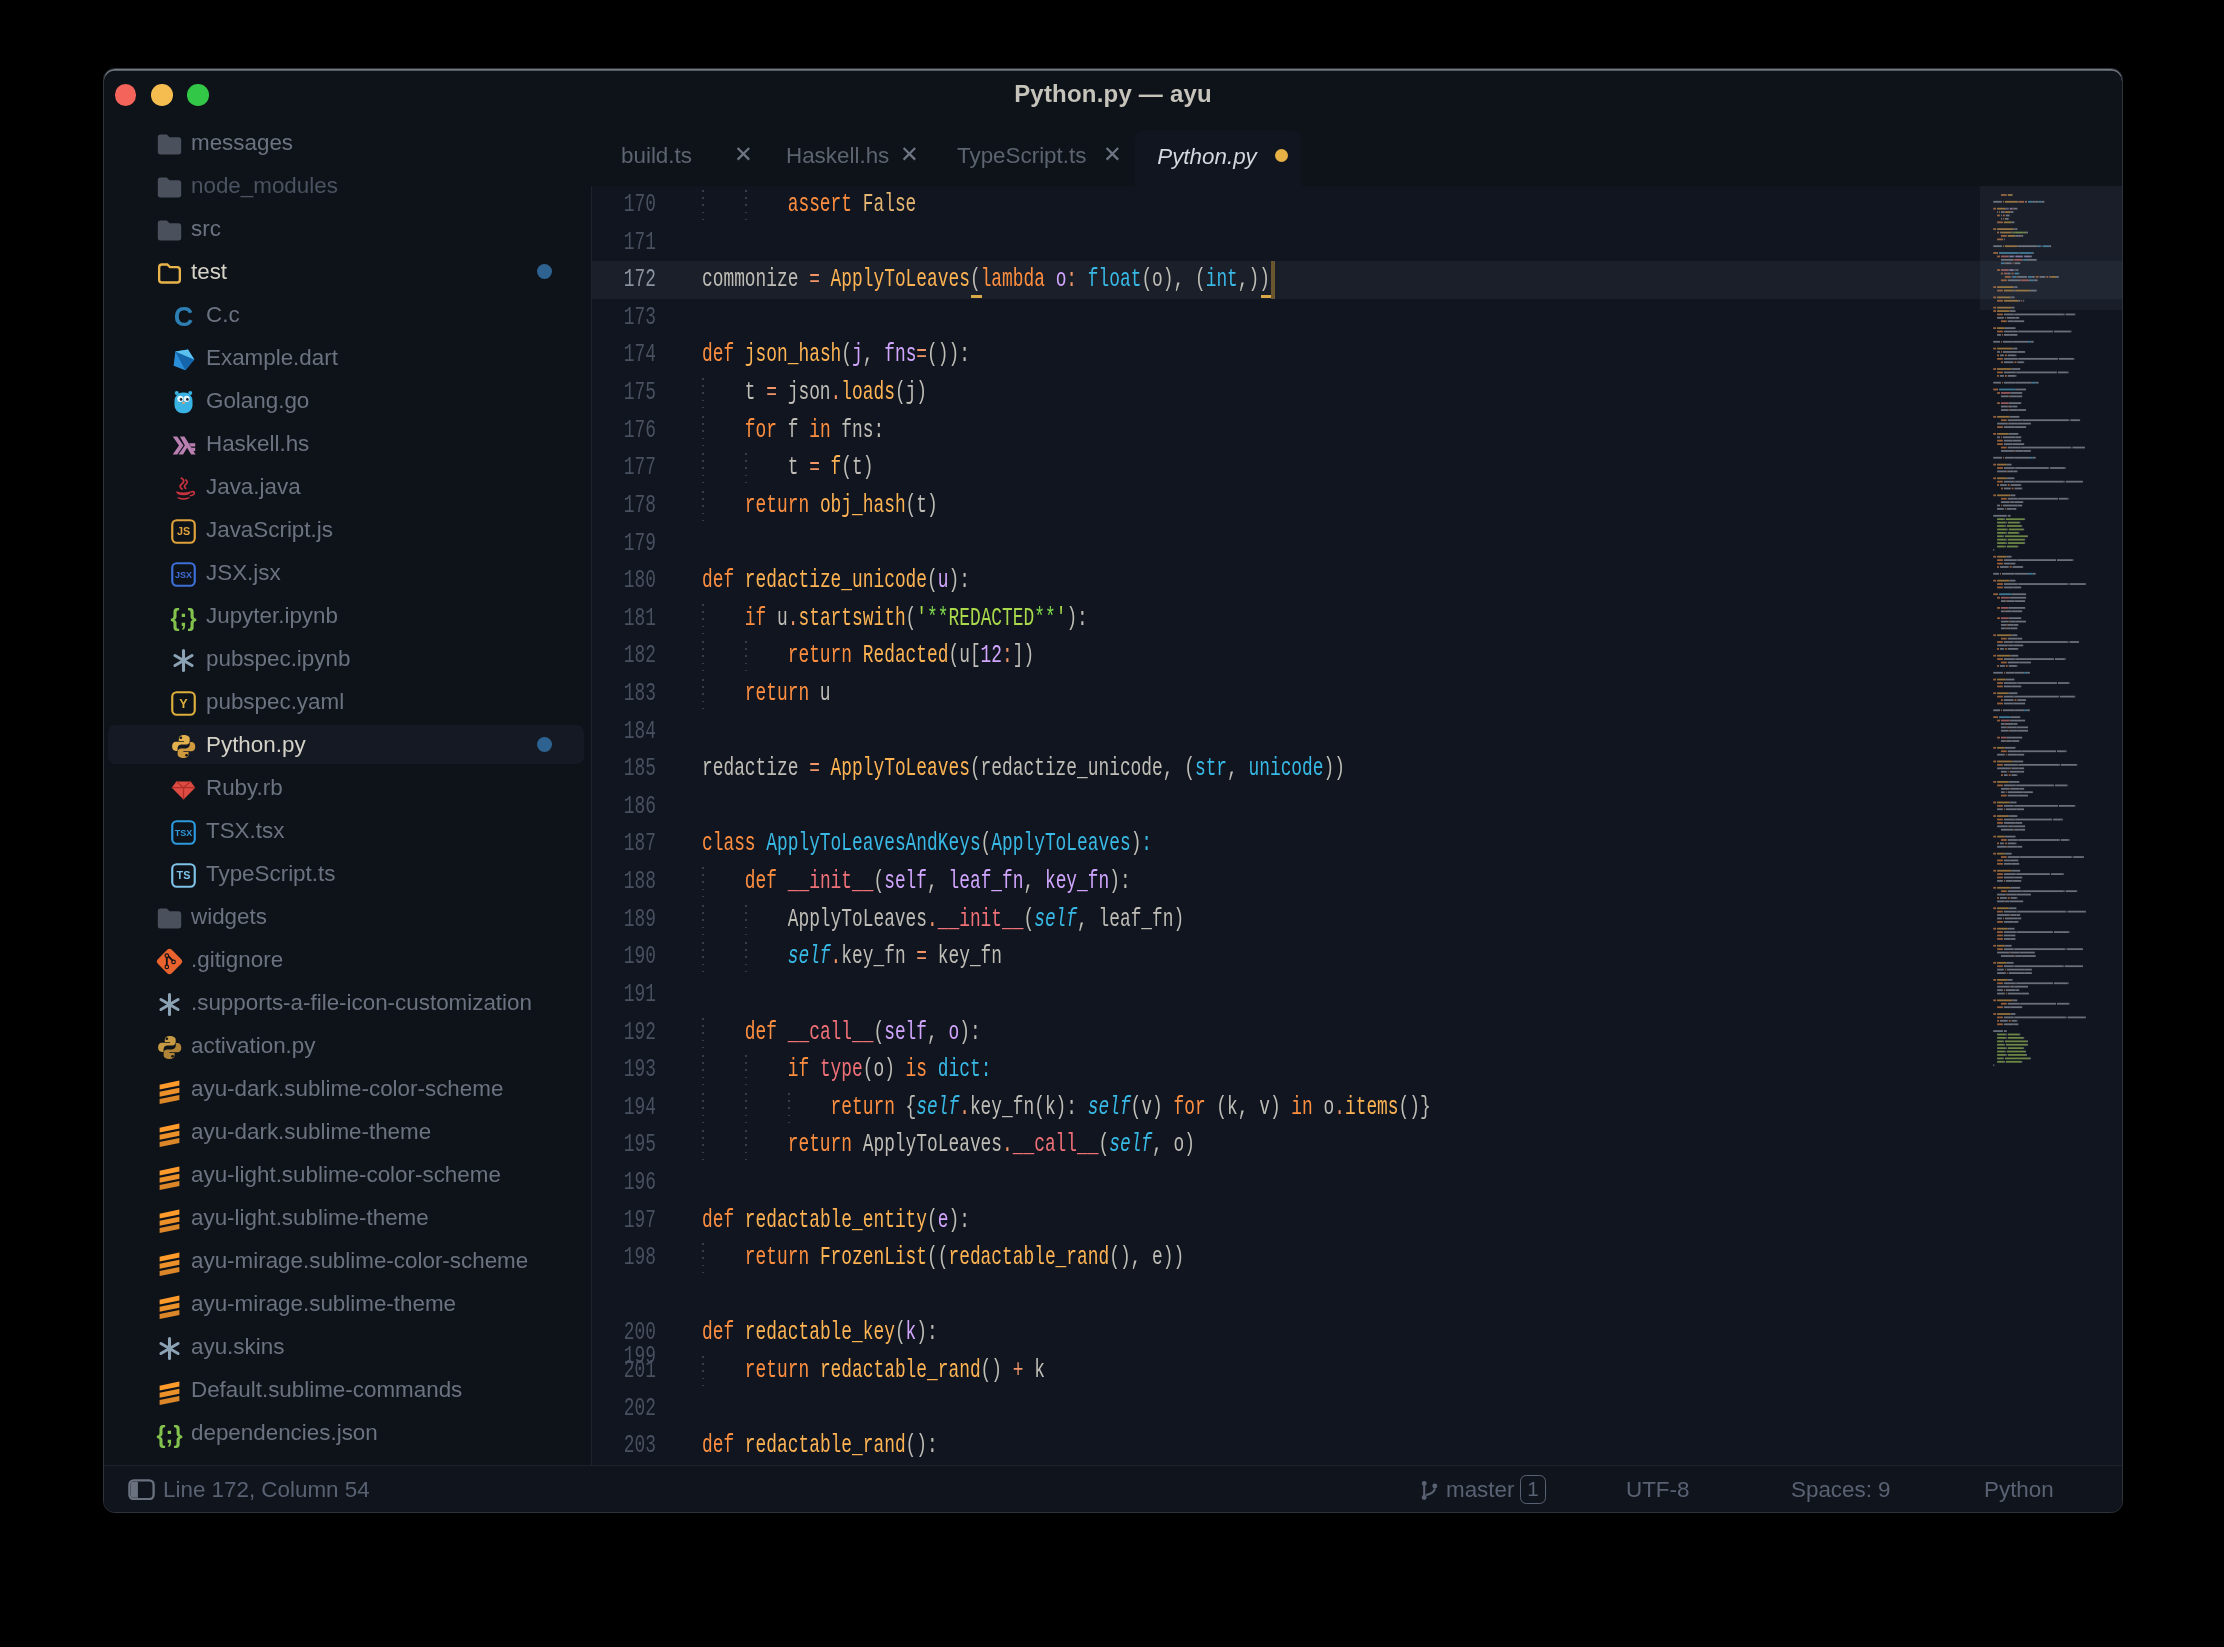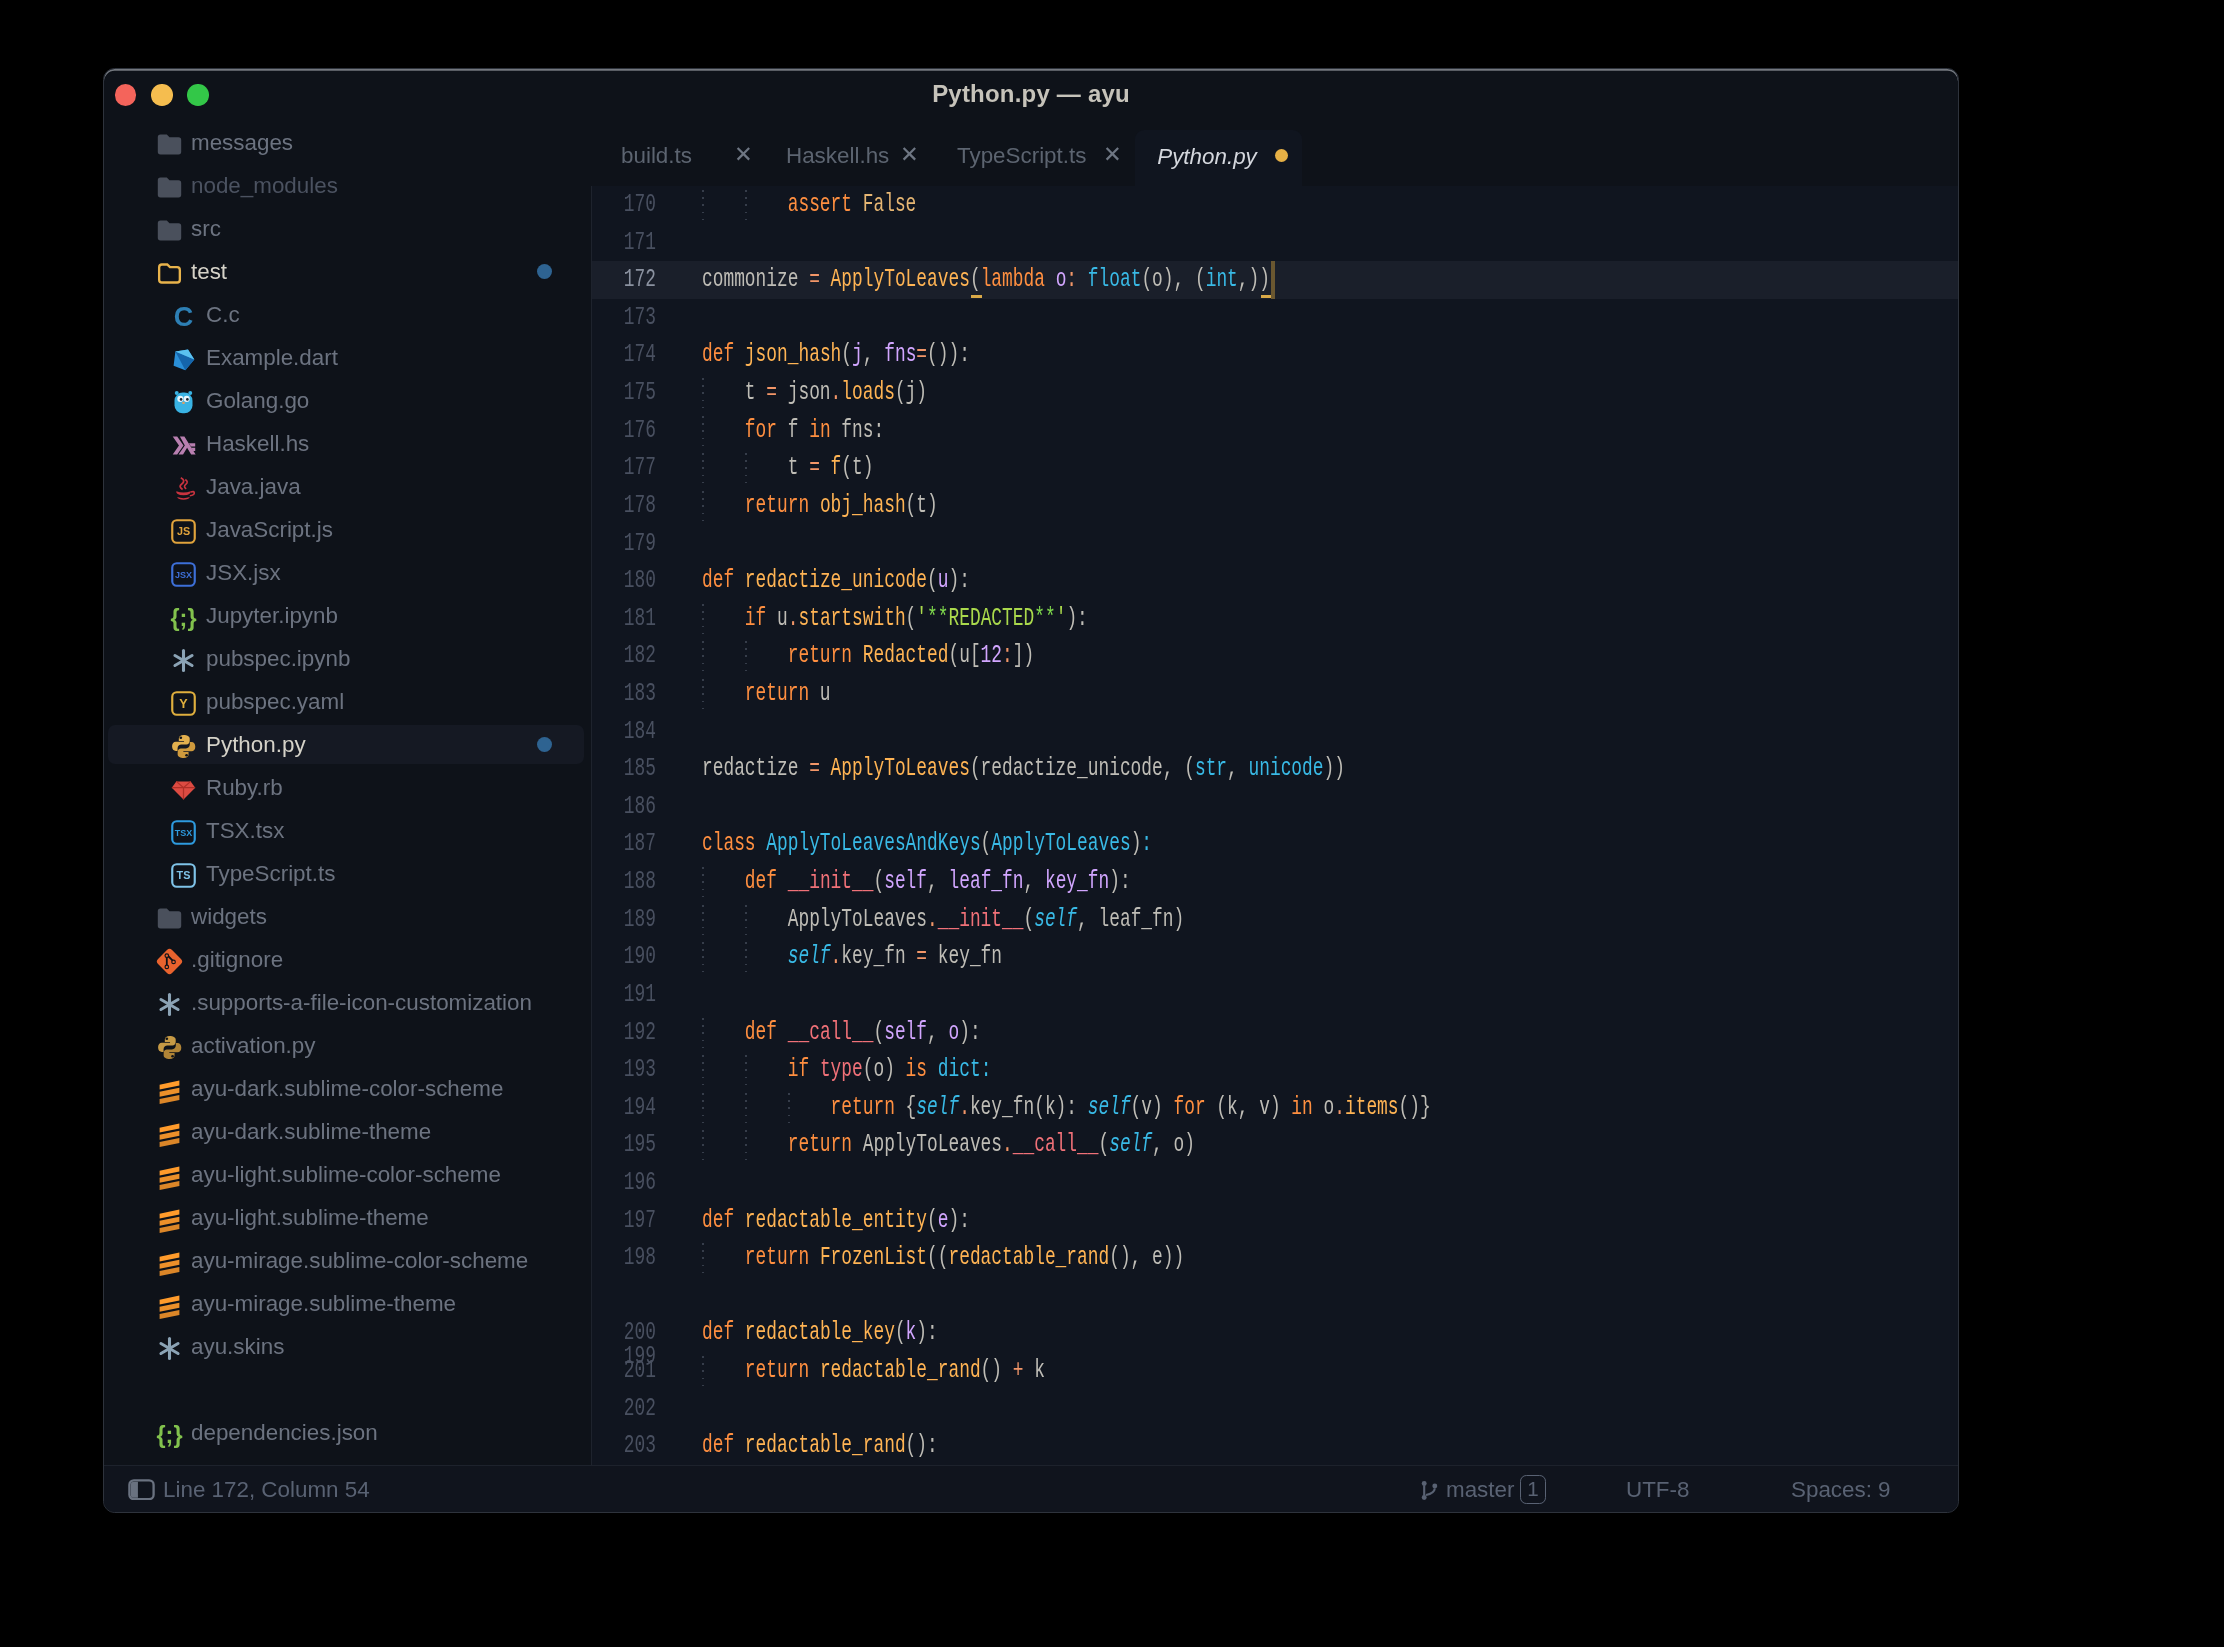--- a/index.html
+++ b/index.html
@@ -1,17 +1,17 @@
 <!DOCTYPE html>
 <html style="font-size:14.3px"><head><meta charset="utf-8"><title>Python.py — ayu</title>
 <style>
 *{margin:0;padding:0;box-sizing:border-box}
 html,body{width:2225px;height:1648px;background:#000;overflow:hidden}
 body{font-family:"Liberation Sans",sans-serif;position:relative}
-#win{position:absolute;left:103px;top:68px;width:1856px;height:1445px;background:#0e1219;
+#win{position:absolute;left:103px;top:68px;width:2020px;height:1445px;background:#0e1219;
  border-radius:11.6px;border:0.9px solid #2e333c;box-shadow:inset 0 1.8px 0 #73777e;overflow:hidden}
 .tl{position:absolute;width:21.5px;height:21.5px;border-radius:50%;top:15px}
 #title{position:absolute;top:10.7px;left:0;width:100%;text-align:center;font-size:24px;font-weight:bold;color:#c6c3ba;letter-spacing:0.2px}
 
 .row{position:absolute;height:43px;line-height:43px;font-size:22.4px;color:#6c7380;white-space:nowrap}
 .row .lbl{position:absolute;top:0}
 .ic{position:absolute;top:8px;width:27px;height:27px}
 .seldot{position:absolute;left:433px;top:14.3px;width:15px;height:15px;border-radius:50%;background:#2e6391}
 #selrow{position:absolute;left:3.6px;width:476px;height:39px;background:#151923;border-radius:7.2px}
 
@@ -290,20 +290,30 @@
     </div>
 <div class="row" style="top:1256px;left:0;width:487px">
       <span class="ic" style="left:52px"><svg width="27" height="27" viewBox="0 0 30 30">
           <g stroke="#8ba3b5" stroke-width="3.4" stroke-linecap="round">
             <path d="M15 4 v22"></path>
             <path d="M5.5 9.5 l19 11"></path>
             <path d="M24.5 9.5 l-19 11"></path>
           </g>
         </svg></span>
       <span class="lbl" style="left:87px">ayu.skins</span>
+    </div>
+<div class="row" style="top:1299px;left:0;width:487px">
+      <span class="ic" style="left:52px"><svg width="27" height="27" viewBox="0 0 30 30">
+          <g fill="#ff9b2b">
+            <path d="M4 8.5 L26 4 v5.5 L4 14z"></path>
+            <path d="M4 16.5 L26 12 v5.5 L4 22z" opacity="0.92"></path>
+            <path d="M4 24.5 L26 20 v5.5 L4 30z" opacity="0.85"></path>
+          </g>
+        </svg></span>
+      <span class="lbl" style="left:87px">Default.sublime-commands</span>
     </div>
 <div class="row" style="top:1342px;left:0;width:487px">
       <span class="ic" style="left:52px"><svg width="27" height="27" viewBox="0 0 30 30" style="font-size:25px">
           <text x="15" y="24" font-family="Liberation Sans" font-size="26" font-weight="bold" fill="#82c24d" text-anchor="middle">{;}</text>
         </svg></span>
       <span class="lbl" style="left:87px">dependencies.json</span>
     </div>
   <div class="tab" style="left:517px">build.ts</div>
 <div class="tabx" style="left:630px">✕</div>
 <div class="tab" style="left:682px">Haskell.hs</div>

